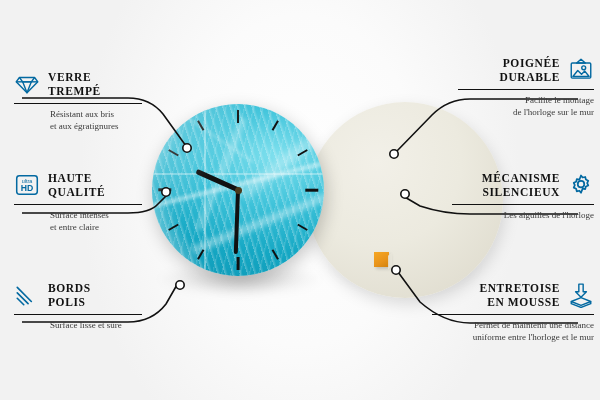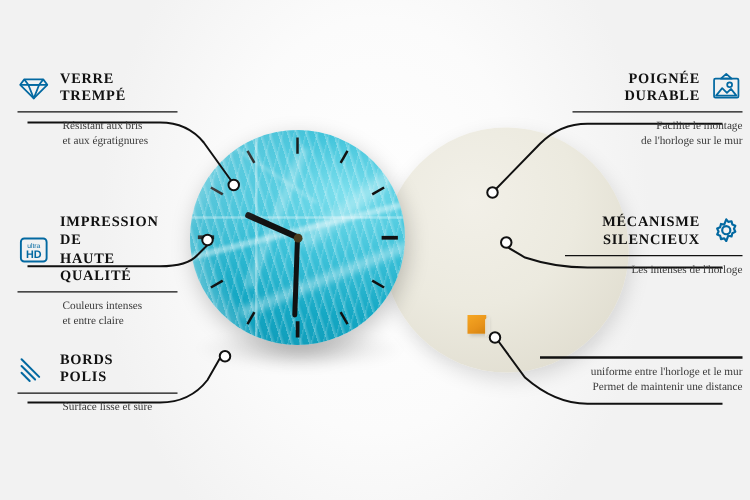--- a/index.html
+++ b/index.html
@@ -148,21 +148,21 @@
     <g fill="#ffffff" stroke="#111" stroke-width="1.6">
       <circle cx="187" cy="148" r="4.2"></circle>
       <circle cx="166" cy="192" r="4.2"></circle>
       <circle cx="180" cy="285" r="4.2"></circle>
       <circle cx="394" cy="154" r="4.2"></circle>
       <circle cx="405" cy="194" r="4.2"></circle>
       <circle cx="396" cy="270" r="4.2"></circle>
     </g>
   </svg>
 
-  <div class="callout co-left" style="left:14px; top:56px; width:128px;">
+  <div class="callout co-left" style="left:14px; top:70px; width:128px;">
     <div class="co-head">
       <span class="ico">
         <svg viewBox="0 0 24 24" fill="none" stroke="currentColor" stroke-width="1.3" stroke-linejoin="round">
           <path d="M5 6h14l3 4-10 10L2 10z"></path>
             <path d="M5 6l3 4h8l3-4"></path>
           <path d="M8 10l4 10 4-10"></path>
             <path d="M2 10h20"></path>
         </svg>
       </span>
       <div>
@@ -178,26 +178,25 @@
   <div class="callout co-left" style="left:14px; top:171px; width:128px;">
     <div class="co-head">
       <span class="ico">
         <svg viewBox="0 0 24 24">
           <rect x="2.5" y="3.5" width="19" height="17" rx="2.5" fill="none" stroke="currentColor" stroke-width="1.4"></rect>
           <text x="12" y="10.6" text-anchor="middle" font-family="Liberation Sans, sans-serif" font-size="5" fill="currentColor">ultra</text>
           <text x="12" y="17.6" text-anchor="middle" font-family="Liberation Sans, sans-serif" font-size="8" font-weight="bold" fill="currentColor">HD</text>
         </svg>
       </span>
       <div>
-        <div class="co-title">IMPRESSION DE</div>
         <div class="co-title">HAUTE QUALITÉ</div>
       </div>
     </div>
     <div class="co-rule"></div>
-    <div class="co-sub">Couleurs intenses</div>
+    <div class="co-sub">Surface intenses</div>
     <div class="co-sub">et entre claire</div>
   </div>
 
   <div class="callout co-left" style="left:14px; top:281px; width:128px;">
     <div class="co-head">
       <span class="ico">
         <svg viewBox="0 0 24 24" stroke="currentColor" stroke-width="1.5" stroke-linecap="round">
           <path d="M3 5 L16 18"></path>
             <path d="M3 10 L13 20"></path>
             <path d="M3 15 L9 21"></path>
@@ -240,22 +239,35 @@
         <div class="co-title">SILENCIEUX</div>
       </div>
       <span class="ico">
         <svg viewBox="0 0 24 24" fill="none" stroke="currentColor" stroke-width="1.6" stroke-linejoin="round">
           <path d="M12 3.2l1.5 1.9 2.4-.5.6 2.4 2.2 1-1 2.2 1 2.2-2.2 1-.6 2.4-2.4-.5L12 19.2l-1.5-1.9-2.4.5-.6-2.4-2.2-1 1-2.2-1-2.2 2.2-1 .6-2.4 2.4.5z"></path>
           <circle cx="12" cy="11.2" r="3"></circle>
         </svg>
       </span>
     </div>
     <div class="co-rule"></div>
-    <div class="co-sub">Les intenses de l'horloge</div>
+    <div class="co-sub">Les aiguilles de l'horloge</div>
   </div>
 
   <div class="callout co-right" style="right:6px; top:281px; width:162px;">
-    <div class="co-rule"></div>
+    <div class="co-head">
+      <div>
+        <div class="co-title">ENTRETOISE</div>
+        <div class="co-title">EN MOUSSE</div>
+      </div>
+      <span class="ico">
+        <svg viewBox="0 0 24 24" fill="none" stroke="currentColor" stroke-width="1.3" stroke-linejoin="round">
+          <path d="M10 2 h4 v7 h3 l-5 5 -5 -5 h3 z"></path>
+          <path d="M12 14.5 L21 18 L12 21.5 L3 18 Z"></path>
+          <path d="M3 18 v2 l9 3.5 9 -3.5 v-2"></path>
+        </svg>
+      </span>
+    </div>
+    <div class="co-rule"></div>
+    <div class="co-sub">Permet de maintenir une distance</div>
     <div class="co-sub">uniforme entre l'horloge et le mur</div>
-    <div class="co-sub">Permet de maintenir une distance</div>
   </div>
 
 </div>
 
 </body></html>

